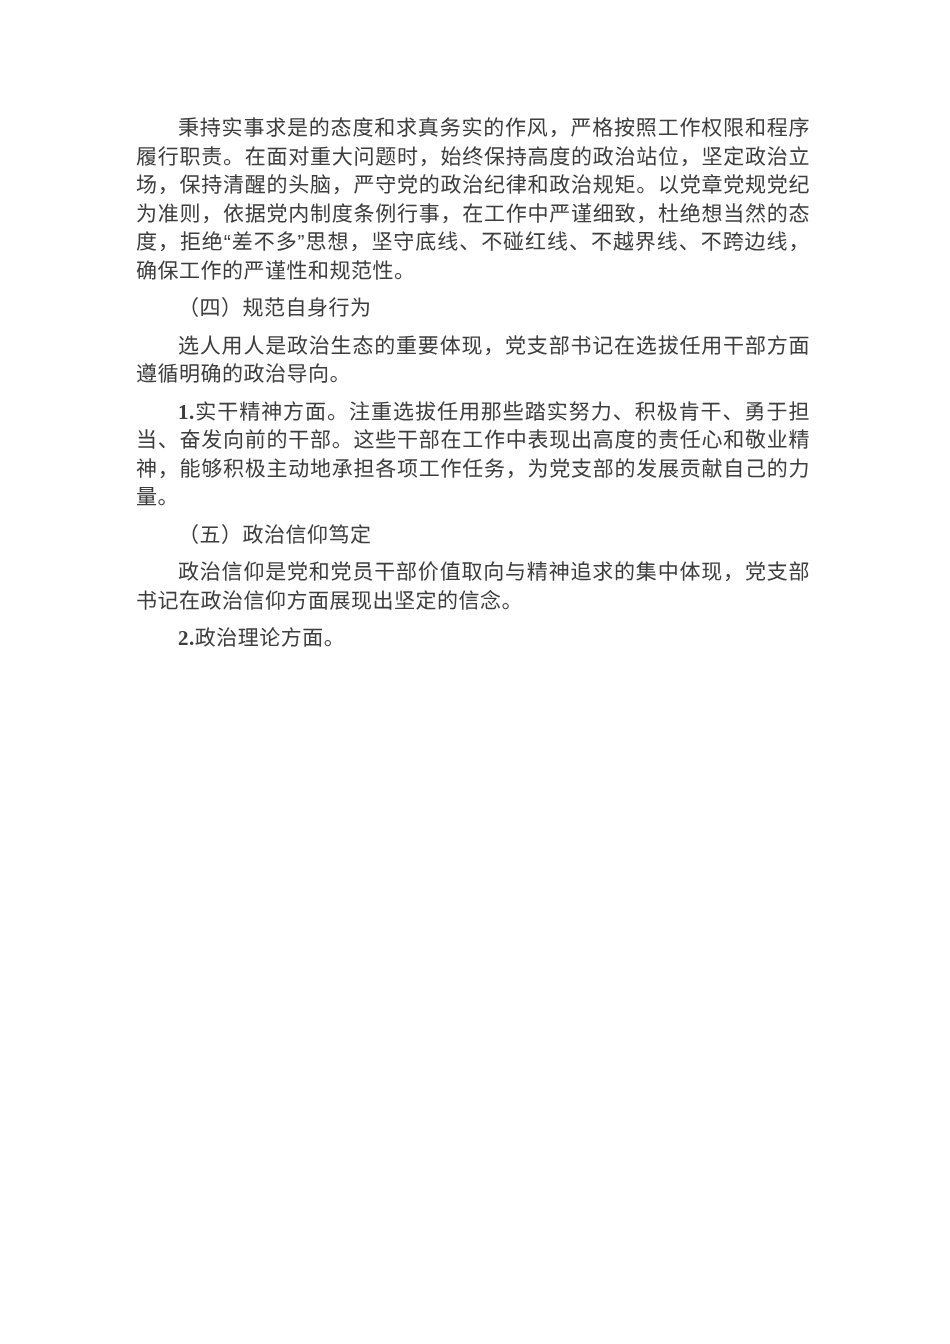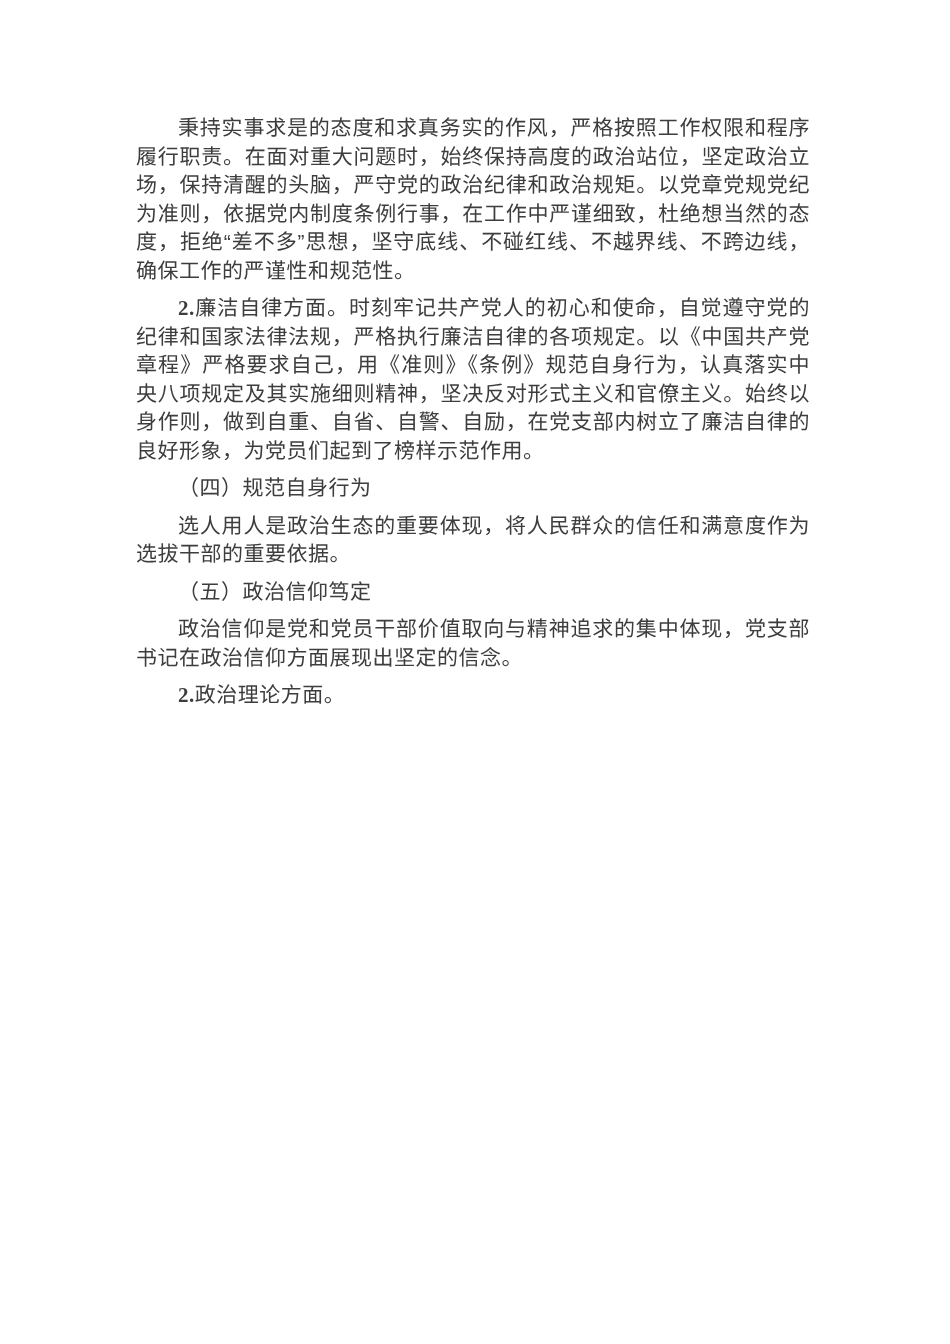--- a/index.html
+++ b/index.html
@@ -43,20 +43,20 @@
     font-family: "Liberation Serif", "DejaVu Serif", serif;
     font-weight: bold;
   }
 </style>
 </head>
 <body>
 
 <div class="page">
   <div class="doc-body">
       <p class="para body">秉持实事求是的态度和求真务实的作风，严格按照工作权限和程序履行职责。在面对重大问题时，始终保持高度的政治站位，坚定政治立场，保持清醒的头脑，严守党的政治纪律和政治规矩。以党章党规党纪为准则，依据党内制度条例行事，在工作中严谨细致，杜绝想当然的态度，拒绝“差不多”思想，坚守底线、不碰红线、不越界线、不跨边线，确保工作的严谨性和规范性。</p>
-      <p class="para item"><span class="num">2.</span>廉洁自律方面。时刻牢记共产党人的初心和使命，自觉遵守党的纪律和国家法律法规，严格执行廉洁自律的各项规定。以《中国共产党章程》严格要求自己，用《准则》《条例》规范自身行为，认真落实中央八项规定及其实施细则精神，坚决反对形式主义和官僚主义。始终以身作则，做到自重、自省、自警、自励，在党支部内树立了廉洁自律的良好形象，为党员们起到了榜样示范作用。</p>
       <p class="para heading">（四）规范自身行为</p>
-      <p class="para body">选人用人是政治生态的重要体现，将人民群众的信任和满意度作为选拔干部的重要依据。</p>
+      <p class="para body">选人用人是政治生态的重要体现，党支部书记在选拔任用干部方面遵循明确的政治导向。</p>
+      <p class="para item"><span class="num">1.</span>实干精神方面。注重选拔任用那些踏实努力、积极肯干、勇于担当、奋发向前的干部。这些干部在工作中表现出高度的责任心和敬业精神，能够积极主动地承担各项工作任务，为党支部的发展贡献自己的力量。</p>
       <p class="para heading">（五）政治信仰笃定</p>
       <p class="para body">政治信仰是党和党员干部价值取向与精神追求的集中体现，党支部书记在政治信仰方面展现出坚定的信念。</p>
       <p class="para item"><span class="num">2.</span>政治理论方面。</p>
     </div>
 </div>
 
 </body></html>

